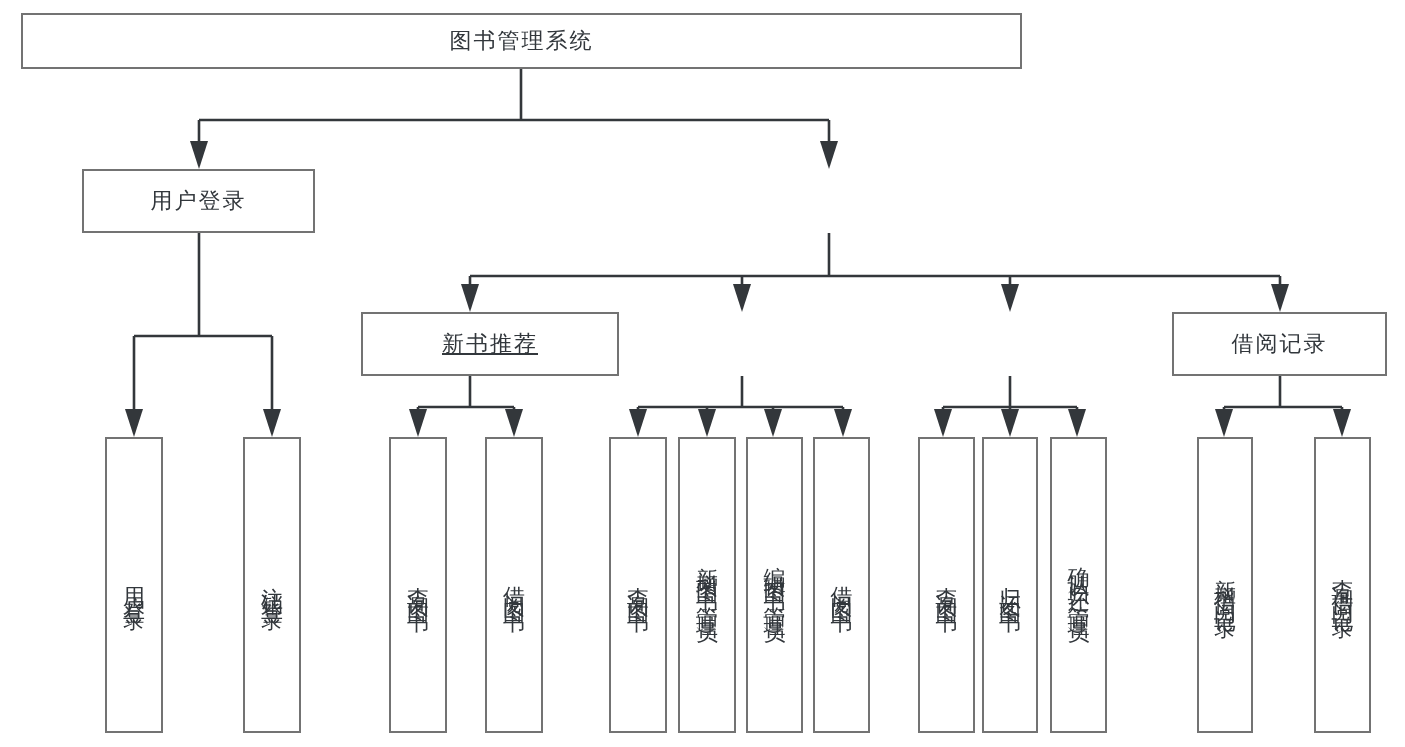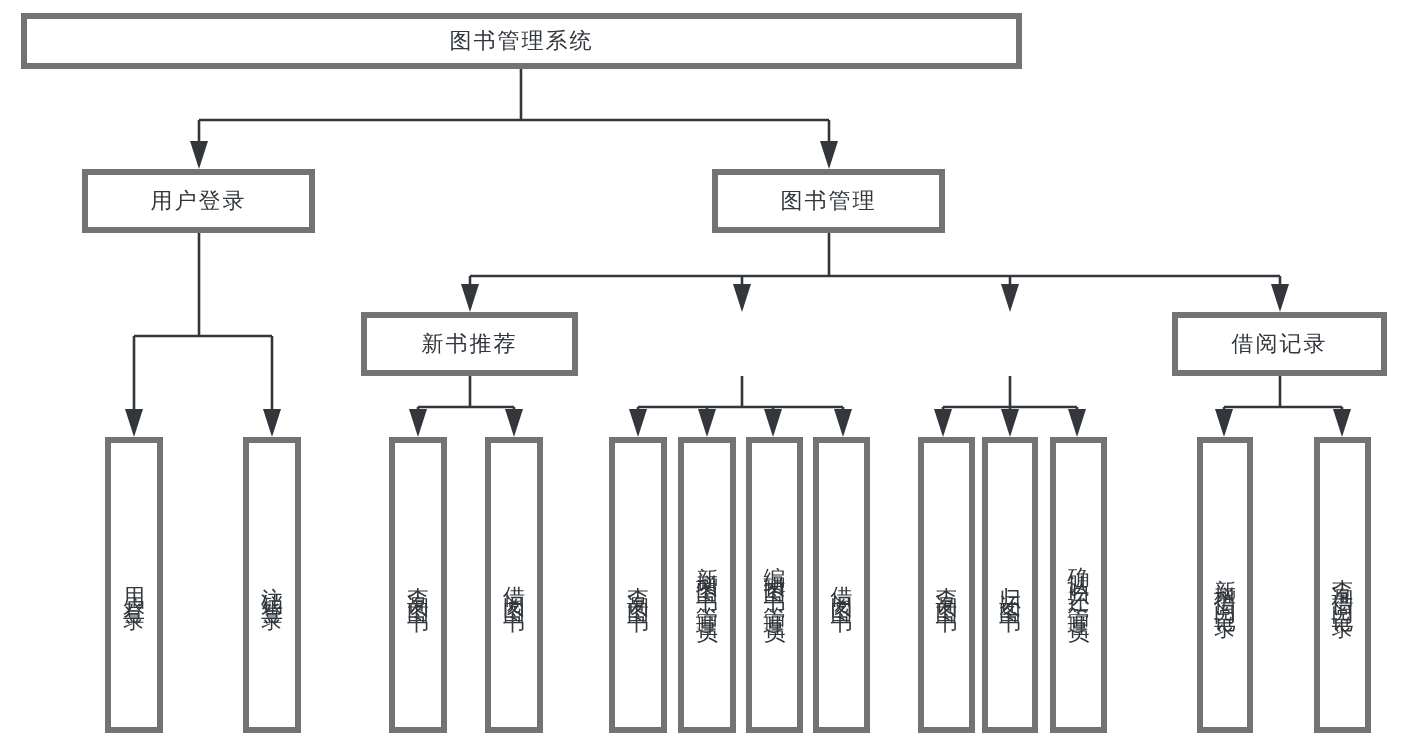--- a/index.html
+++ b/index.html
@@ -3,33 +3,33 @@
 <meta charset="utf-8">
 <style>
   html,body { margin:0; padding:0; background:#ffffff; }
   .stage {
     position:relative; width:1405px; height:747px; background:#ffffff;
     font-family:"Liberation Sans", sans-serif; overflow:hidden;
   }
   svg.wires { position:absolute; left:0; top:0; width:1405px; height:747px; }
   .box {
     position:absolute; box-sizing:border-box; background:#ffffff;
-    border:6px solid #737373; color:#32373c;
+    border:2px solid #737373; color:#32373c;
     display:flex; align-items:center; justify-content:center;
   }
   .hbox { font-size:22px; letter-spacing:2px; font-weight:500; }
   .vbox .vtext {
     writing-mode:vertical-rl; text-orientation:mixed;
     font-size:22px; letter-spacing:8px; font-weight:500; line-height:1;
   }
   
   .n-root   { left:21px;  top:13px;  width:1001px; height:56px; }
   .n-ul     { left:82px;  top:169px; width:233px;  height:64px; }
   .n-bm     { left:712px; top:169px; width:233px;  height:64px; }
-  .n-nbr    { left:361px; top:312px; width:217px;  height:64px; }
+  .n-nbr    { left:361px; top:312px; width:258px;  height:64px;text-decoration:underline; }
   .n-bb     { left:634px; top:312px; width:217px;  height:64px; }
   .n-cb     { left:902px; top:312px; width:215px;  height:64px; }
   .n-br     { left:1172px;top:312px; width:215px;  height:64px; }
   .leaf     { top:437px; height:296px; }
   .n-ul1    { left:105px;  width:58px; }
   .n-ul2    { left:243px;  width:58px; }
   .n-nbr1   { left:389px;  width:58px; }
   .n-nbr2   { left:485px;  width:58px; }
   .n-bb1    { left:609px;  width:58px; }
   .n-bb2    { left:678px;  width:58px; }
@@ -109,23 +109,20 @@
       </g>
   </svg>
 
   <div class="box hbox n-root">
     <span>图书管理系统</span>
   </div>
 
   <div class="box hbox n-ul">
     <span>用户登录</span>
   </div>
-  <div class="box hbox n-bm">
-    <span>图书管理</span>
-  </div>
 
   <div class="box hbox n-nbr">
     <span>新书推荐</span>
   </div>
   <div class="box hbox n-br">
     <span>借阅记录</span>
   </div>
 
   <div class="box vbox leaf n-ul1">
     <span class="vtext">用户登录</span>

